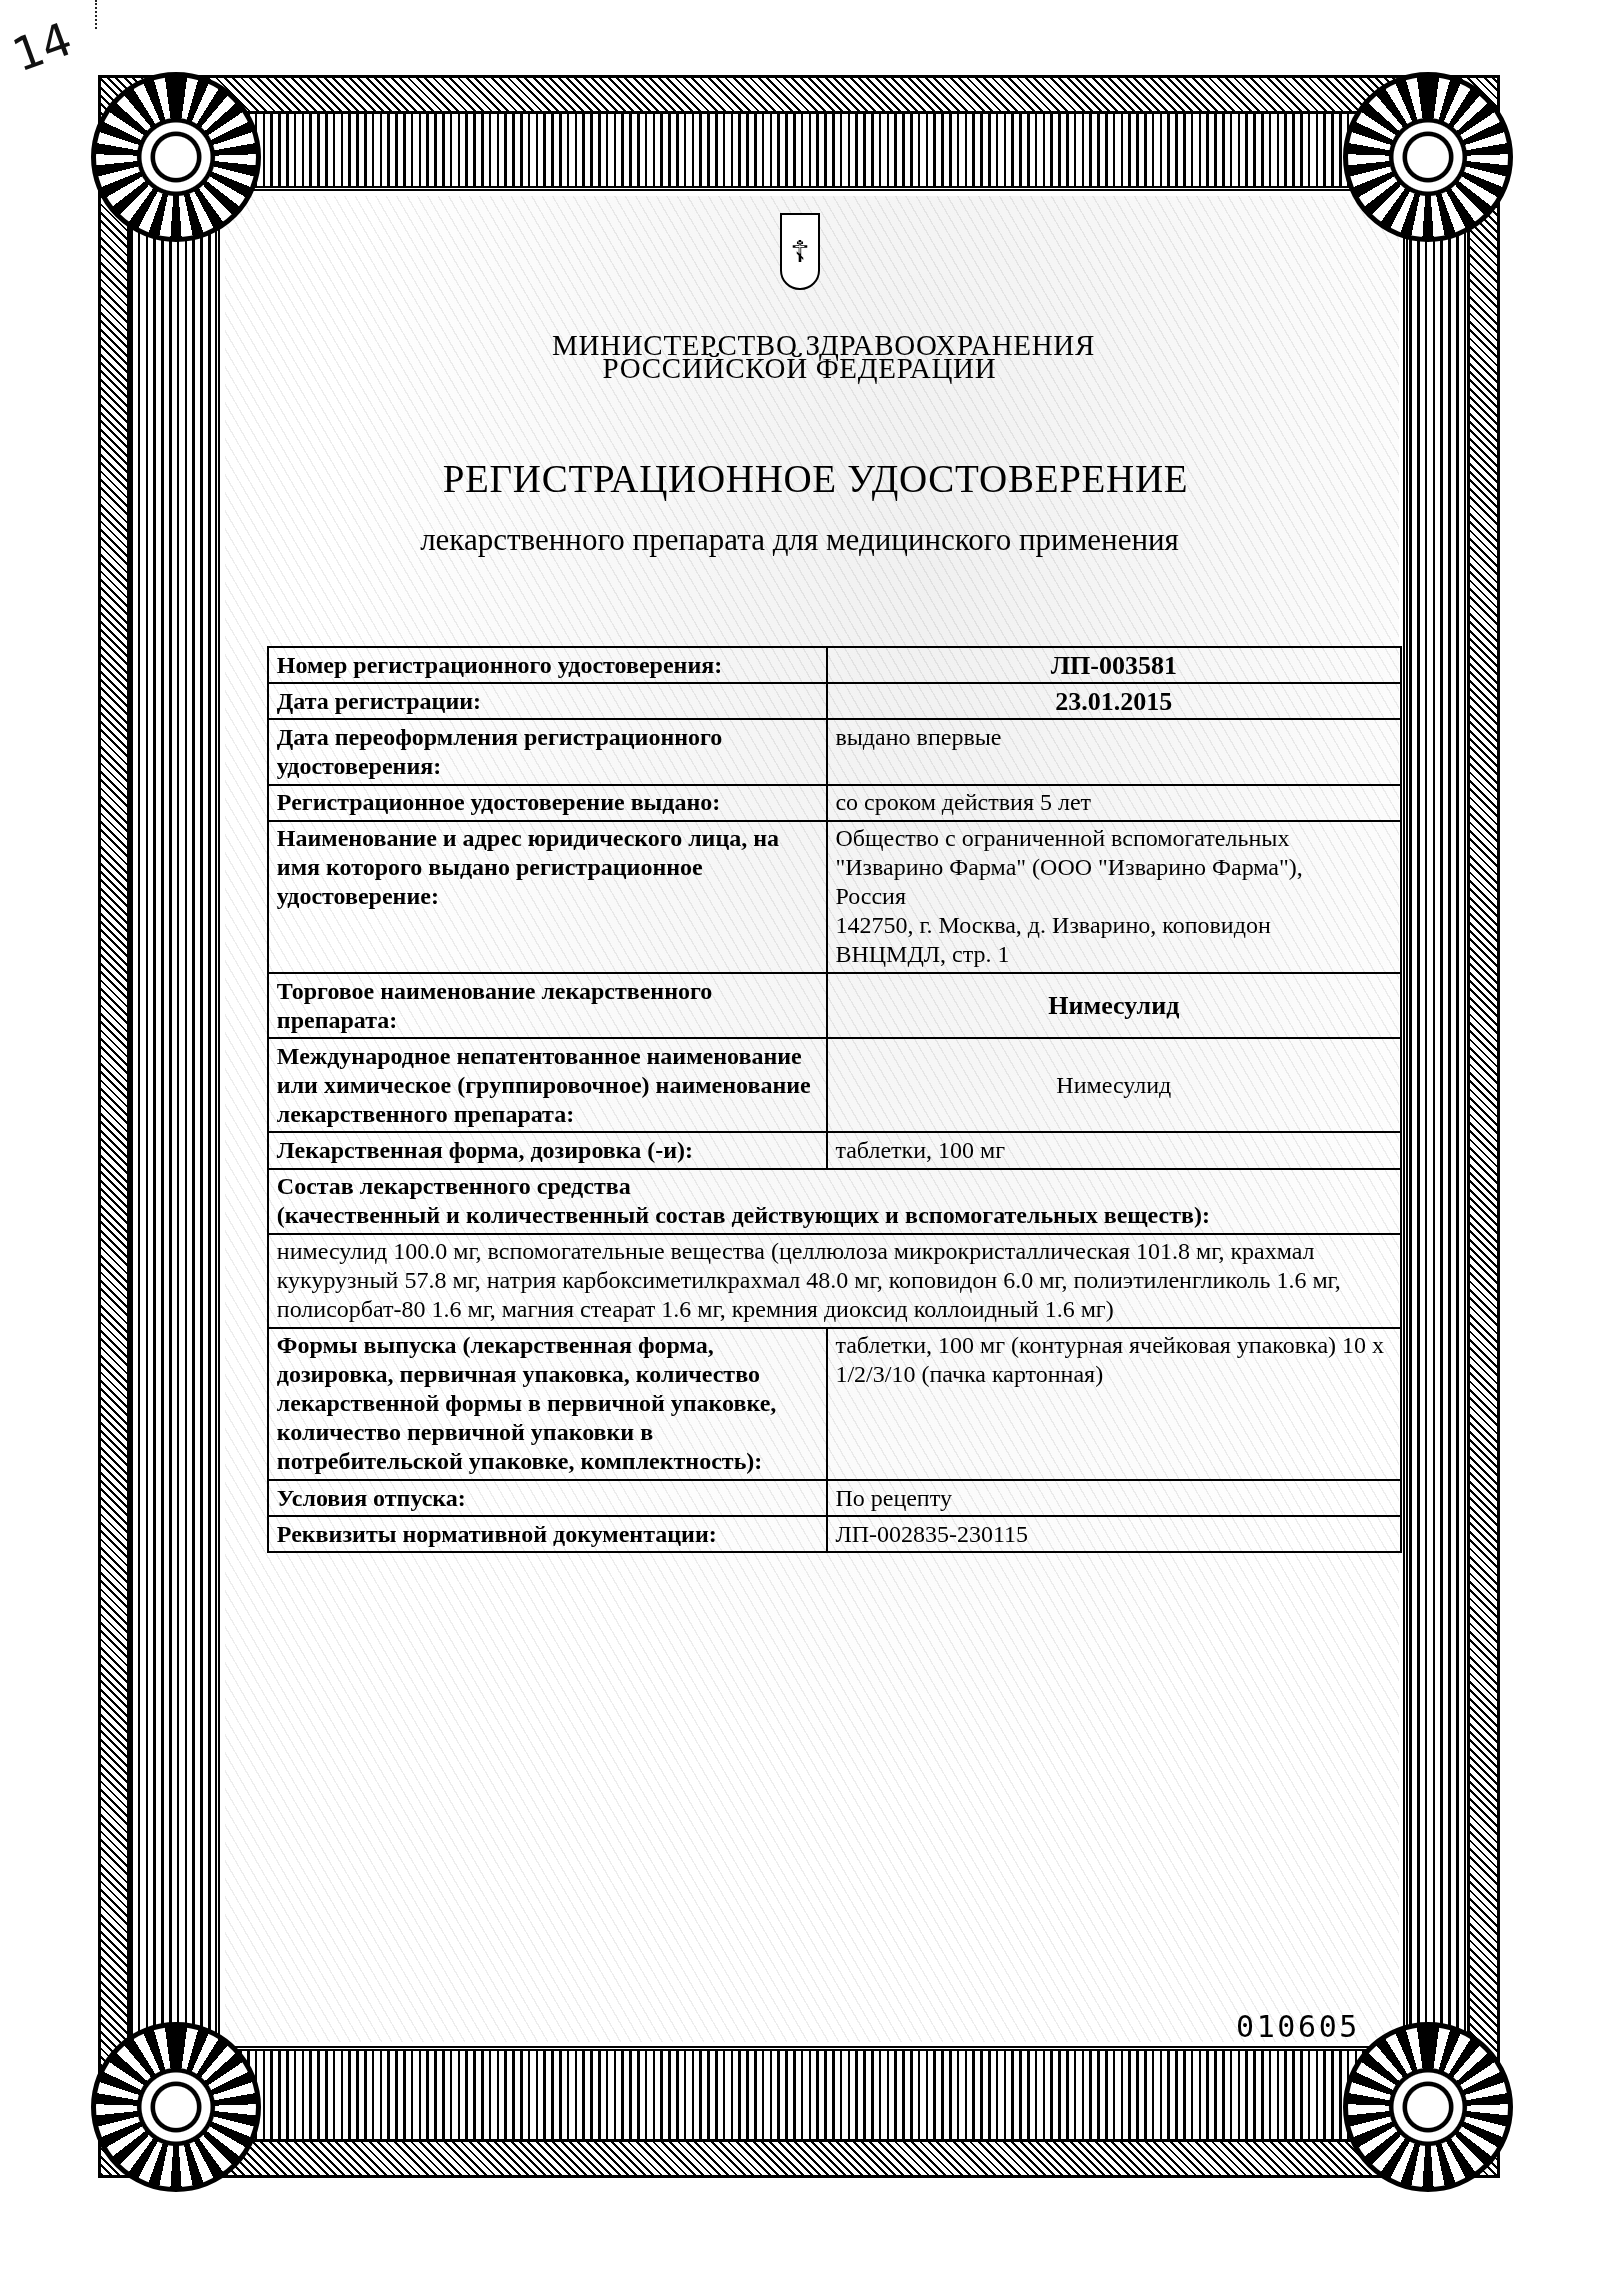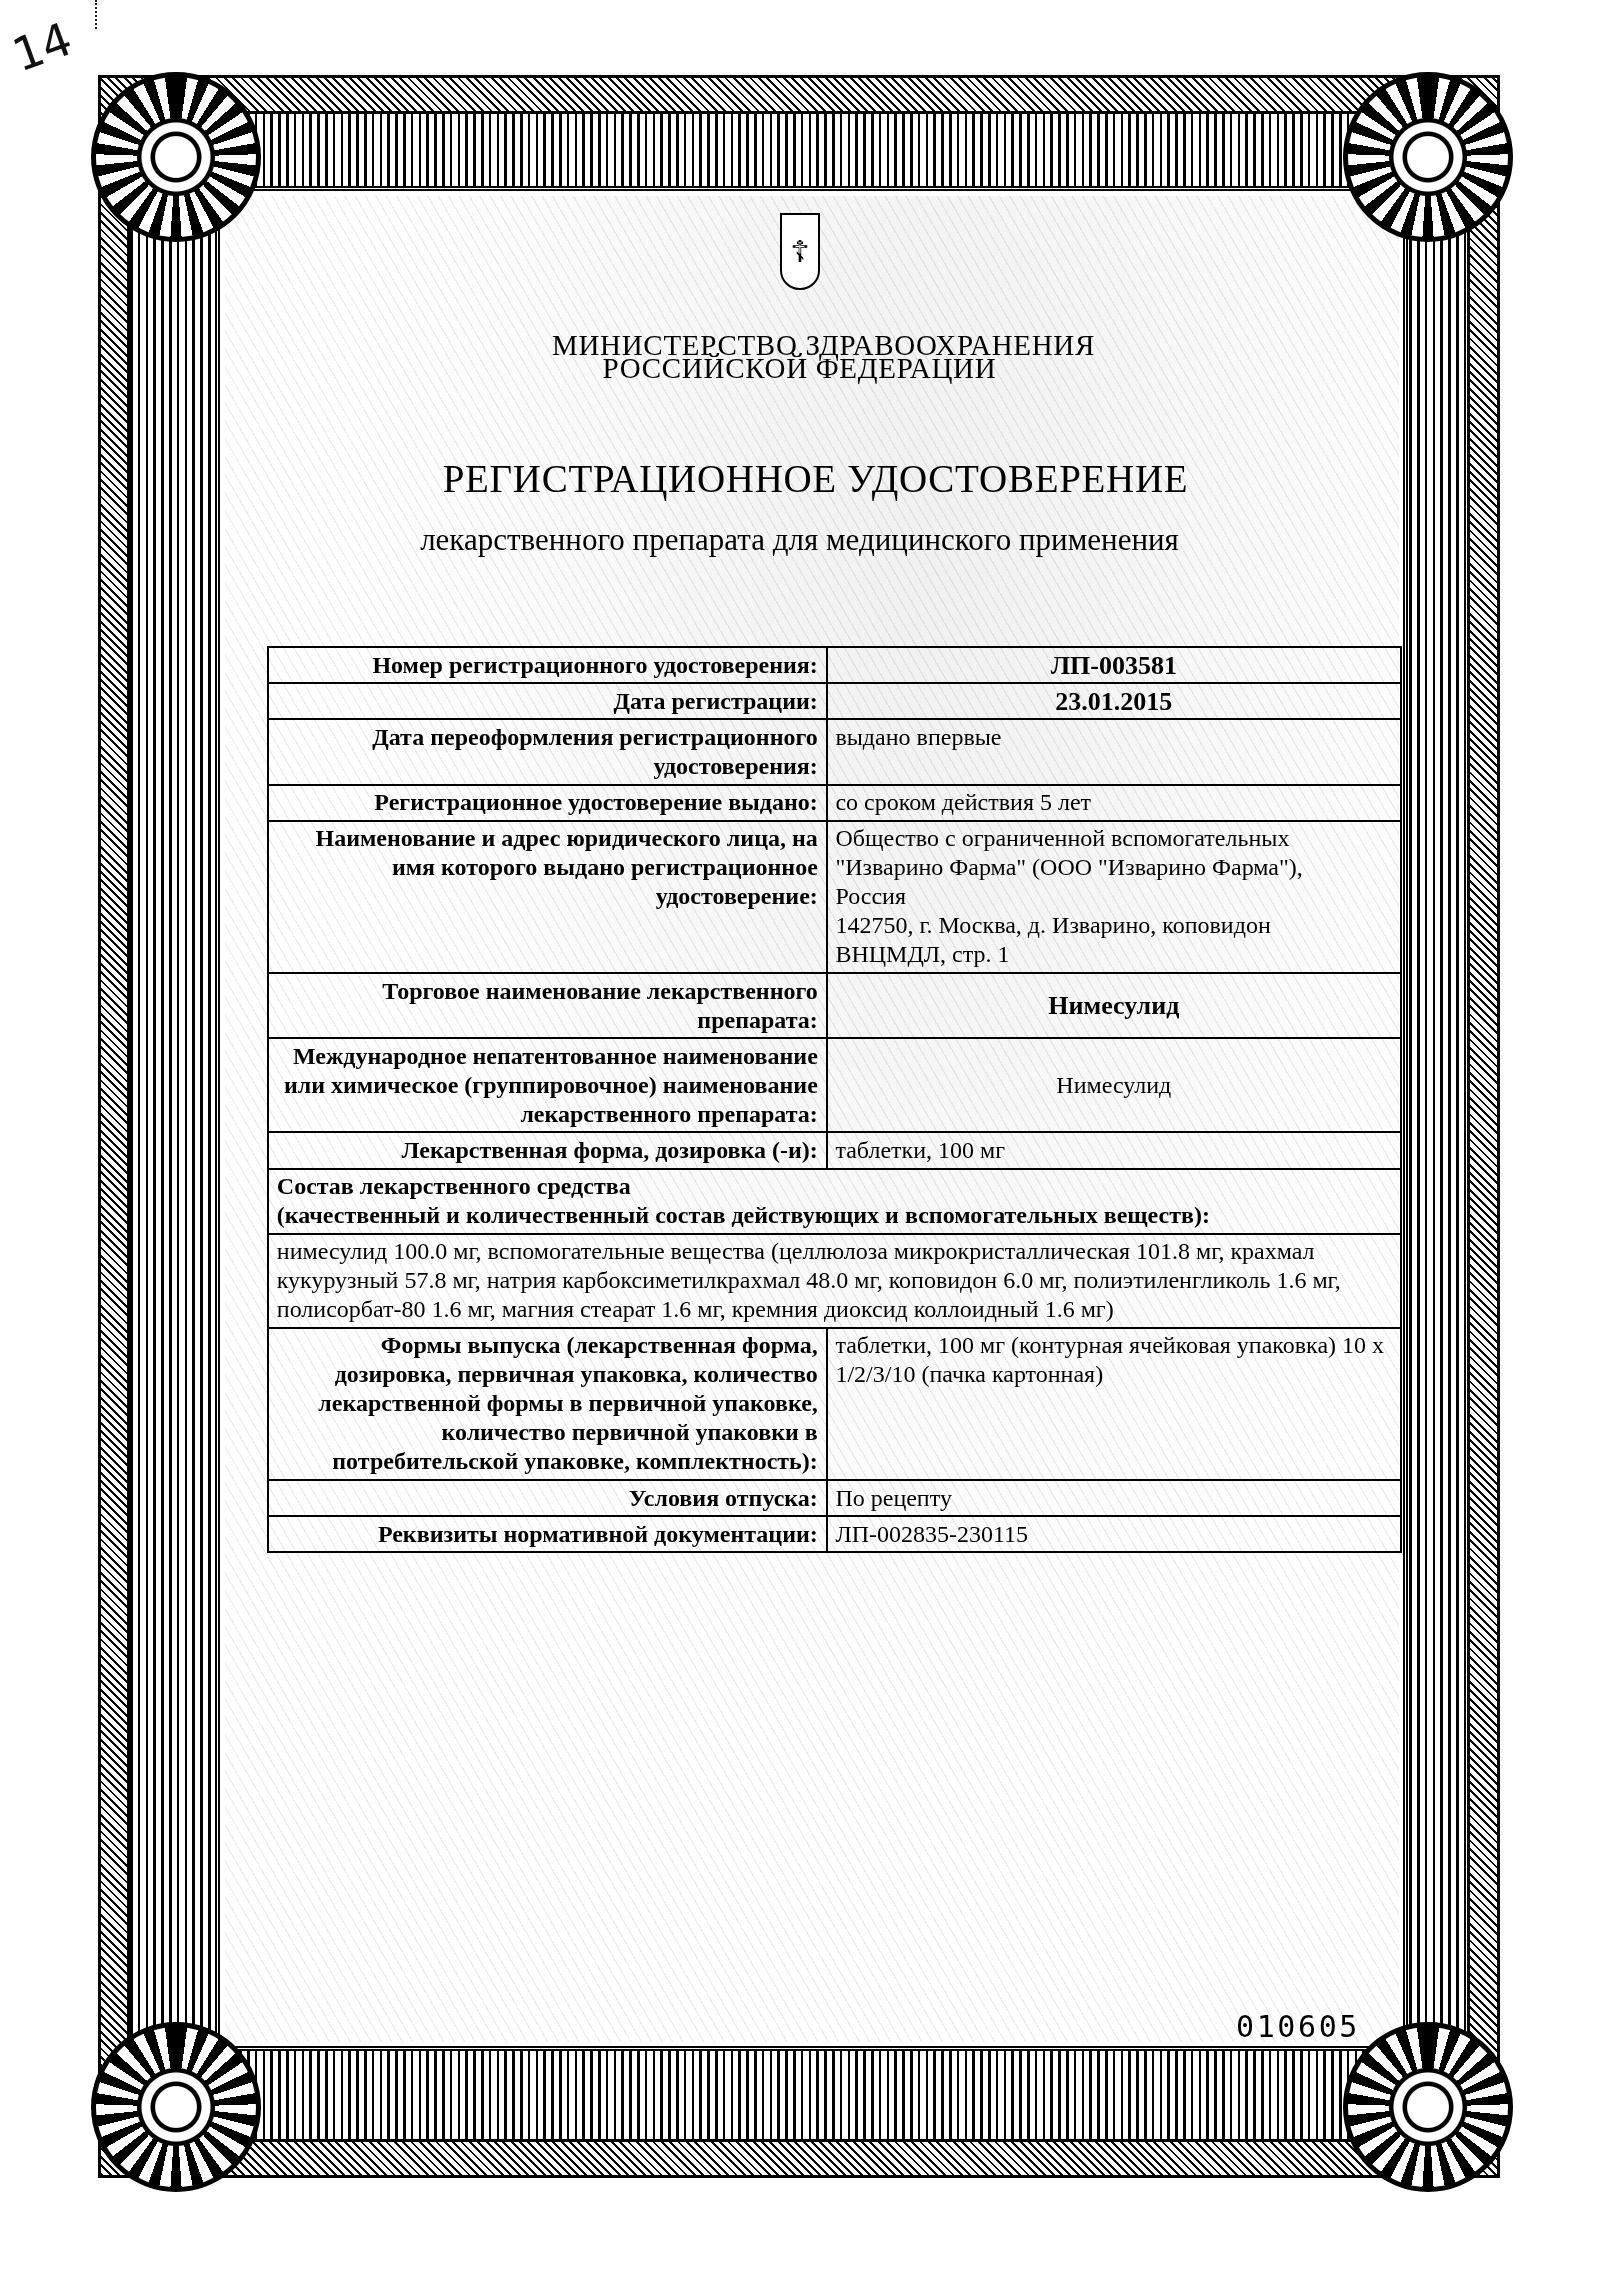--- a/index.html
+++ b/index.html
@@ -42,21 +42,21 @@
      letter-spacing:0.7px; line-height:33px; }
   .ministry.l1 { top:329px;padding-left:24px; } .ministry.l2 { top:352px; }
   .doc-title { position:absolute; top:456px; left:0; width:1599px; text-align:center;
      font-size:39px; letter-spacing:0.7px;margin-left:16px; }
   .doc-sub { position:absolute; top:522px; left:0; width:1599px; text-align:center;
      font-size:31px; }
 
   table.reg { position:absolute; left:267px; top:646px; width:1135px; border-collapse:collapse;
      font-size:24px; line-height:29px; }
   table.reg td { border:2.6px solid #000; vertical-align:top; padding:2.6px 7.8px; }
-  table.reg td.k { width:541px; font-weight:bold;text-align:right; }
+  table.reg td.k { width:541px; font-weight:bold; }
   table.reg td.v { }
   table.reg td.center { text-align:center; vertical-align:middle; }
   table.reg td.bold { font-weight:bold; font-size:26px; }
   table.reg td.full { font-weight:normal; }
   table.reg td.fullhead { font-weight:bold;border-radius:17px; }
   .serial { position:absolute; left:1236px; top:2009px; font-family:"DejaVu Sans Mono",monospace;
      font-size:30px; letter-spacing:2.6px; }
 </style>
 </head>
 <body>

